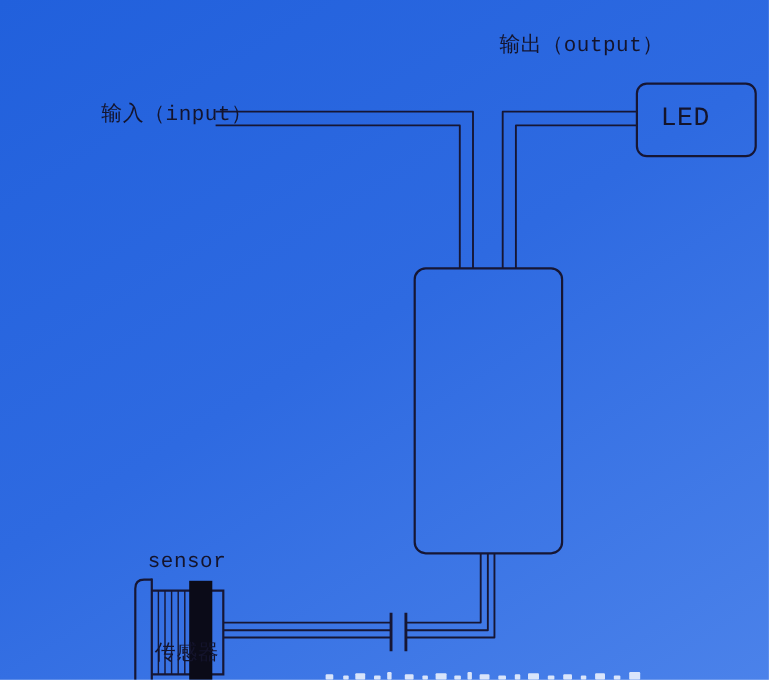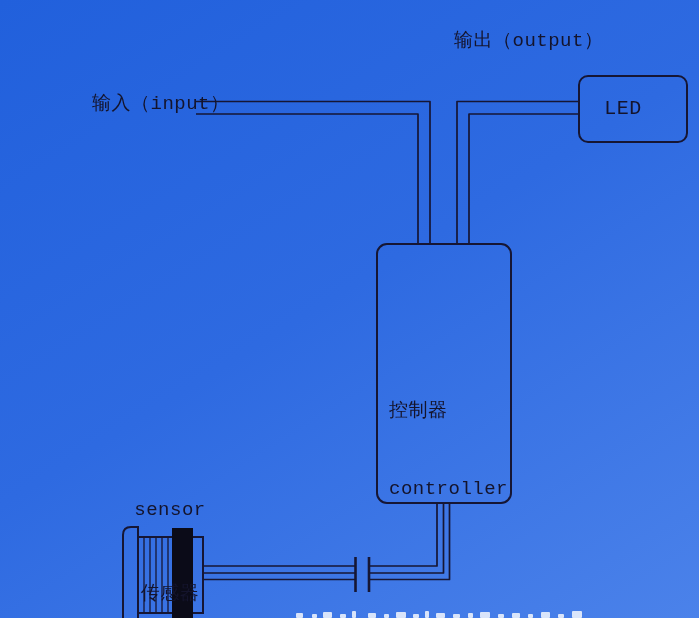--- a/index.html
+++ b/index.html
@@ -20,21 +20,21 @@
     position: absolute; color: #14142c; font-size: 19px; line-height: 25px;
     white-space: pre; letter-spacing: 0.5px;
   }
   .lbl-input  { left: 44px;  top: 92px; margin-left: 48px;  }
   .lbl-output { left: 454px; top: 29px;  }
   .lbl-controller { left: 389px; top: 346px; line-height: 26px; }
   .lbl-sensor { left: 118px; top: 440px; width: 104px; text-align: center; line-height: 28px; }
   .lbl-led {
     left: 579px; top: 76px; width: 88px; height: 66px;
     display: flex; align-items: center; justify-content: center;
-    font-size: 20px; line-height: 20px;
+    font-size: 24px; line-height: 20px;
   }
 </style>
 </head>
 <body>
 
 <div class="stage">
 
   <svg class="diagram-lines" width="699" height="618" viewBox="0 0 699 618">
 
     <g>
@@ -105,23 +105,19 @@
       <rect x="572" y="611" width="10" height="7" rx="1"></rect>
     </g>
   </svg>
 
   <div class="lbl lbl-input">输入（input）</div>
 
   <div class="lbl lbl-output">输出（output）</div>
 
   <div class="lbl lbl-led">LED</div>
 
-  <div class="lbl lbl-controller">
-    <div>控制器</div>
-    <div>controller</div>
-  </div>
 
   <div class="lbl lbl-sensor">
     <div>sensor</div>
     <div>传感器</div>
   </div>
 
 </div>
 
 </body></html>

